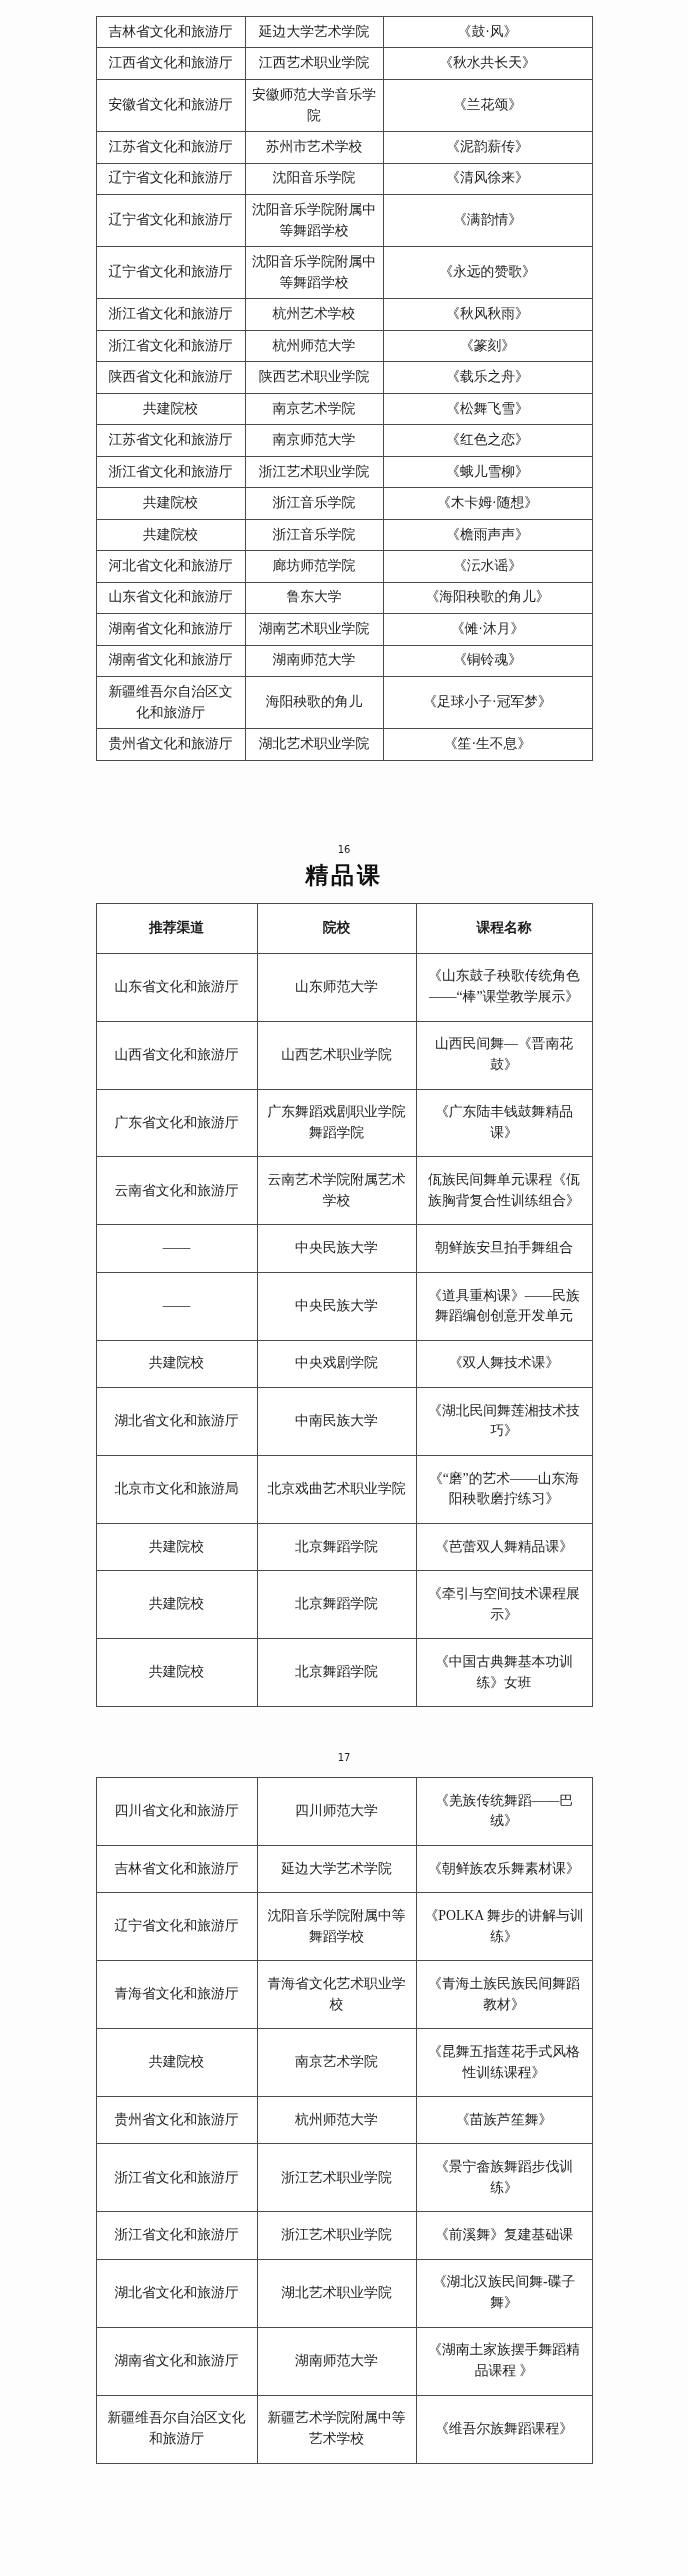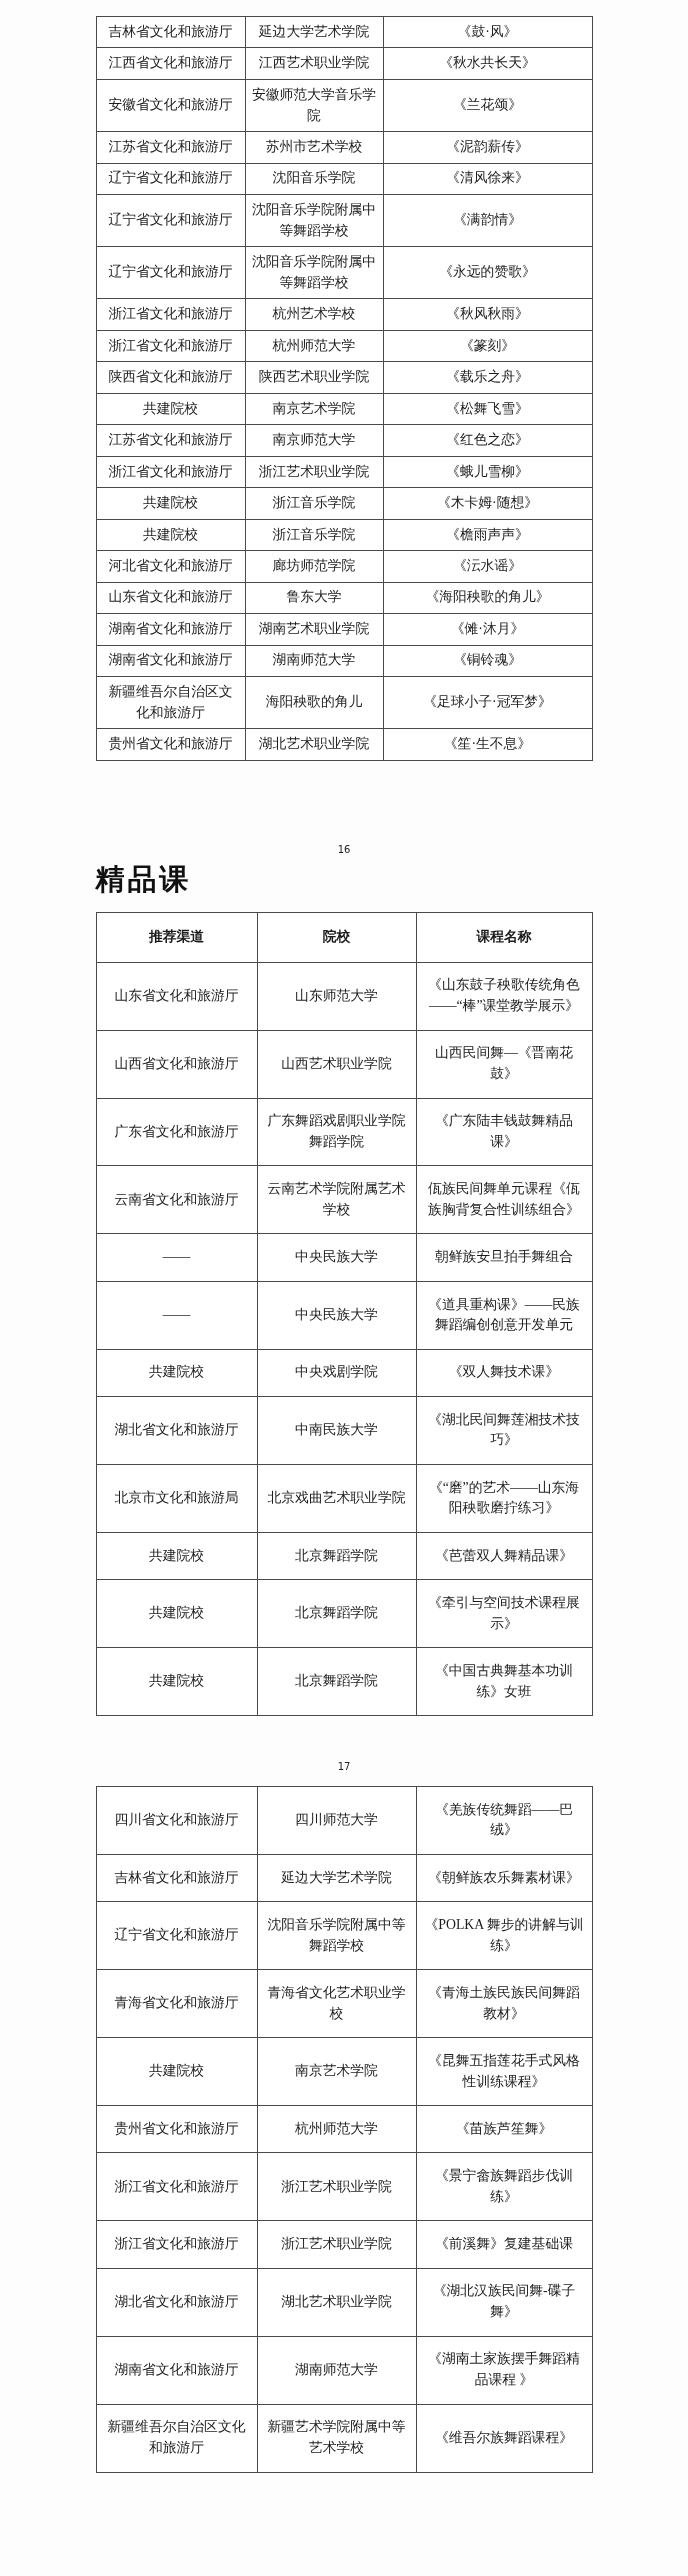--- a/index.html
+++ b/index.html
@@ -60,24 +60,24 @@
   .page-number {
     text-align: center;
     font-family: "DejaVu Sans", "Liberation Sans", sans-serif;
     font-size: 10px;
     color: #222222;
   }
   .pn-16 { margin-top: 83px; }
   .pn-17 { margin-top: 45px; }
 
   .section-heading {
-    text-align: left;
+    text-align: center;
     font-family: "Liberation Sans", "DejaVu Sans", sans-serif;
     font-weight: 700;
-    font-size: 29px;
+    font-size: 23px;
     letter-spacing: 2.9px;
     color: #111111;
     margin-top: 5.9px;
   }
 </style>
 </head>
 <body>
 
 <div class="doc">
 

